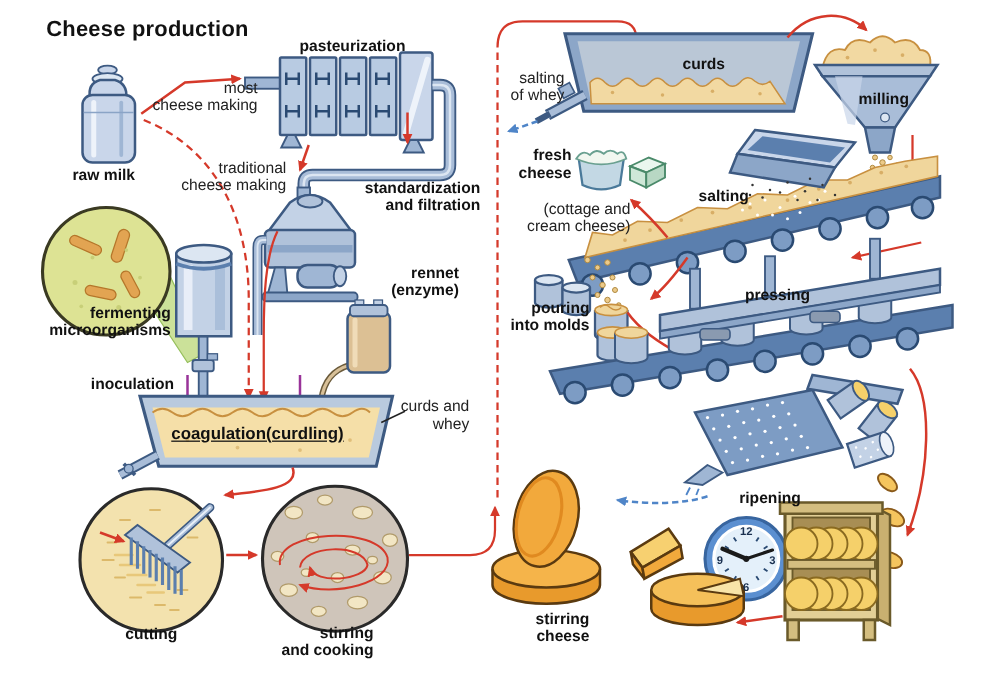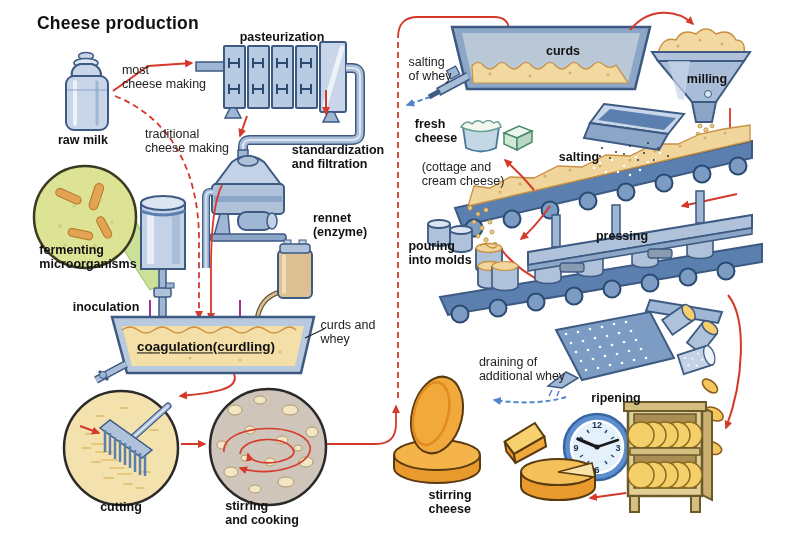--- a/index.html
+++ b/index.html
@@ -1,21 +1,21 @@
 <!DOCTYPE html>
 <html><head>
 <meta charset="utf-8">
 <style>
   html,body{margin:0;padding:0;background:#fff;}
   #canvas{position:relative;width:795px;height:539px;background:#ffffff;overflow:hidden;
           font-family:"Liberation Sans",sans-serif;}
   #art{position:absolute;left:0;top:0;z-index:1;}
   .label{position:absolute;z-index:2;transform:translate(-50%,-50%);
          font-family:"Liberation Sans",sans-serif;font-size:12.5px;font-weight:bold;
-         color:#111;text-align:left;white-space:pre-line;line-height:1.12;pointer-events:none;}
+         color:#111;text-align:right;white-space:pre-line;line-height:1.12;pointer-events:none;}
   .label.regular{font-weight:normal;color:#222;}
   .label.title{transform:none;text-align:left;font-size:17.5px;letter-spacing:.2px;}
   .label.big{font-size:13.5px;text-decoration:underline;}
   .label.small{font-size:11.5px;white-space:nowrap;}
   .label.clocknum{font-size:9px;color:#1a3050;}
 </style>
 </head>
 <body>
 
 <div id="canvas">
@@ -534,22 +534,20 @@
 <div class="label" style="left:563px;top:51px">curds</div>
 <div class="label" style="left:707px;top:79px">milling</div>
 <div class="label" style="left:436px;top:131px">fresh
 cheese</div>
 <div class="label regular" style="left:463px;top:174px">(cottage and
 cream cheese)</div>
 <div class="label" style="left:579px;top:157px">salting</div>
 <div class="label" style="left:440px;top:253px">pouring
 into molds</div>
 <div class="label" style="left:622px;top:236px">pressing</div>
-<div class="label regular" style="left:522px;top:369px">draining of
-additional whey</div>
 <div class="label" style="left:616px;top:398px">ripening</div>
 <div class="label" style="left:450px;top:502px">stirring
 cheese</div>
 <div class="label clocknum" style="left:597px;top:425px">12</div>
 <div class="label clocknum" style="left:618px;top:448px">3</div>
 <div class="label clocknum" style="left:597px;top:470px">6</div>
 <div class="label clocknum" style="left:576px;top:448px">9</div>
 
 </div>
 

